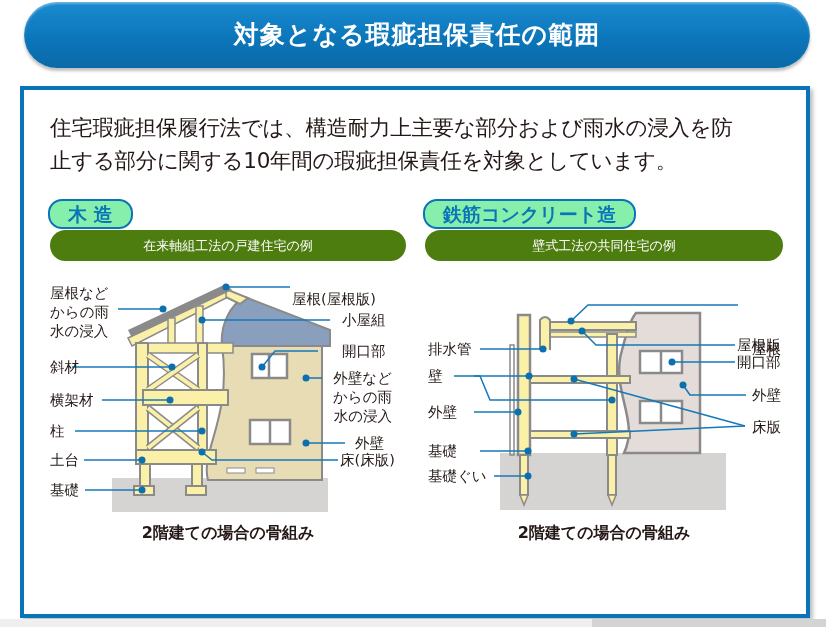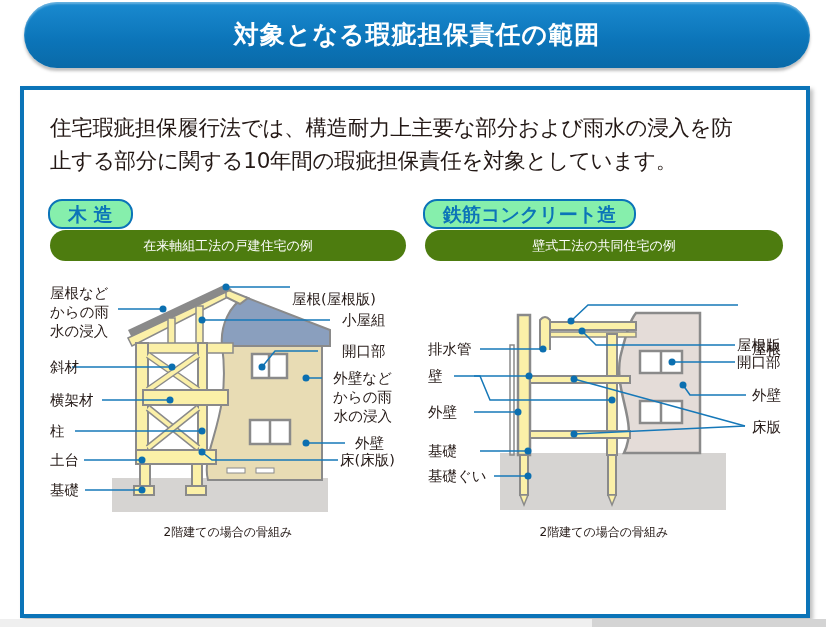--- a/index.html
+++ b/index.html
@@ -6,21 +6,21 @@
   body{width:826px;height:627px;position:relative;overflow:hidden;font-family:"DejaVu Sans","Liberation Sans",sans-serif;color:#231815;}
   .header{position:absolute;left:24px;top:2px;width:786px;height:66px;border-radius:33px;
     background:linear-gradient(#1a8ad0,#0b74b8 60%,#0a6aa8);box-shadow:0 3px 3px rgba(0,0,0,0.25), inset 0 2px 2px rgba(255,255,255,0.35);}
   .header-title{position:absolute;left:0;right:0;top:16px;text-align:center;color:#fff;font-size:25px;font-weight:bold;letter-spacing:1px;}
   .panel{position:absolute;left:20px;top:86px;width:782px;height:524px;border:4px solid #0b74b8;background:#fff;box-shadow:3px 3px 4px rgba(0,0,0,0.25);}
   .intro{position:absolute;left:30px;font-size:21.5px;color:#231815;white-space:nowrap;letter-spacing:-0.3px;}
   .badge{position:absolute;height:26px;border:2.5px solid #0b74b8;border-radius:14px;background:#86efac;color:#0b74b8;font-weight:bold;font-size:19px;line-height:26px;padding:0 18px;white-space:nowrap;}
   .bar{position:absolute;height:31px;border-radius:16px;background:#4d7c0f;color:#fff;font-size:13px;line-height:31px;text-align:center;}
   .label{position:absolute;font-size:14.5px;color:#231815;white-space:nowrap;line-height:19px;}
   .label.r{text-align:right;}
-  .caption{position:absolute;font-size:12px;text-align:center;color:#231815;line-height:25px;}
+  .caption{position:absolute;font-size:16px;text-align:center;color:#231815;line-height:25px;font-weight:bold;}
   svg{position:absolute;left:0;top:0;}
   .footer-strip{position:absolute;left:0;top:619px;width:826px;height:8px;background:#efefef;}
   .footer-strip .dark{position:absolute;right:0;top:0;width:234px;height:8px;background:#d4d4d4;}
 </style>
 </head>
 <body>
 
 <div class="header">
   <div class="header-title">対象となる瑕疵担保責任の範囲</div>
 </div>

